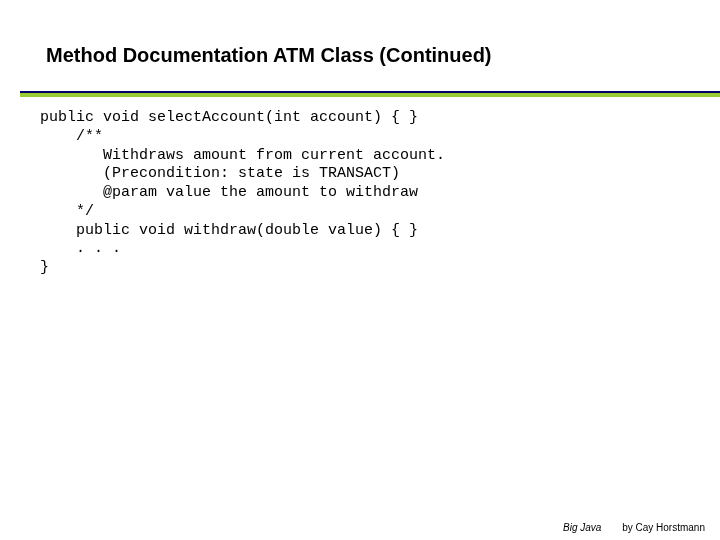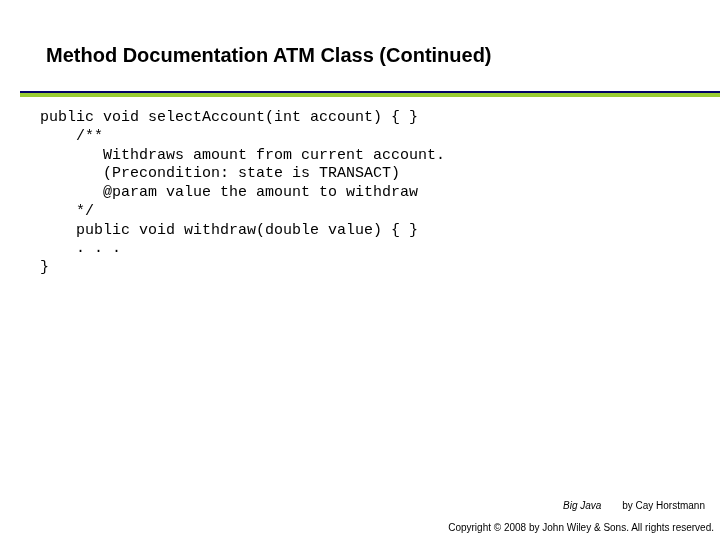--- a/index.html
+++ b/index.html
@@ -64,14 +64,13 @@
 <span>       @param value the amount to withdraw</span>
 <span>    */</span>
 <span>    public void withdraw(double value) { }</span>
 <span>    . . .</span>
 <span>}</span></div>
 
 <div class="footer">
   <div>
     <span class="em">Big Java</span><span> by Cay Horstmann</span>
   </div>
-  <div>Copyright © 2008 by John Wiley &amp; Sons. All rights reserved.</div>
 </div>
 
 </body></html>

